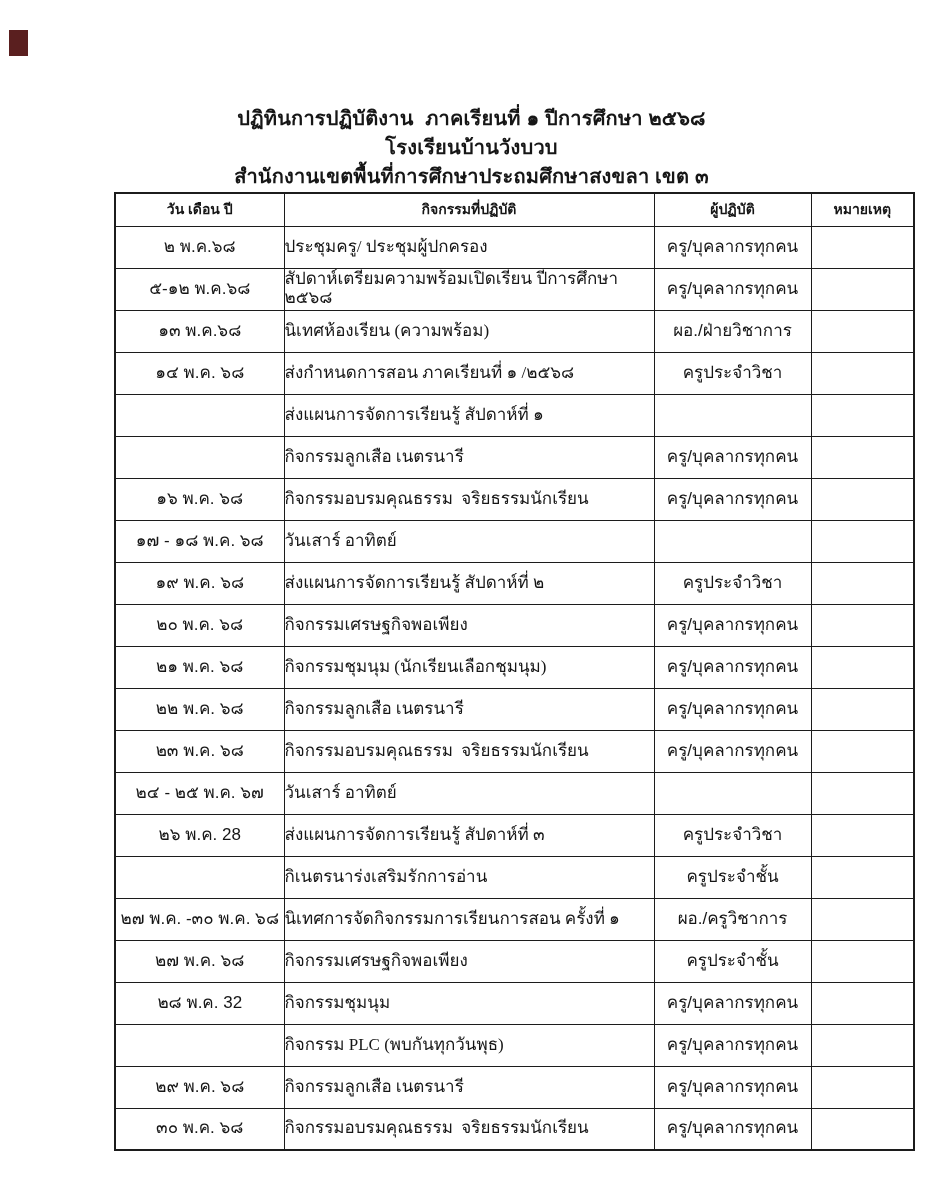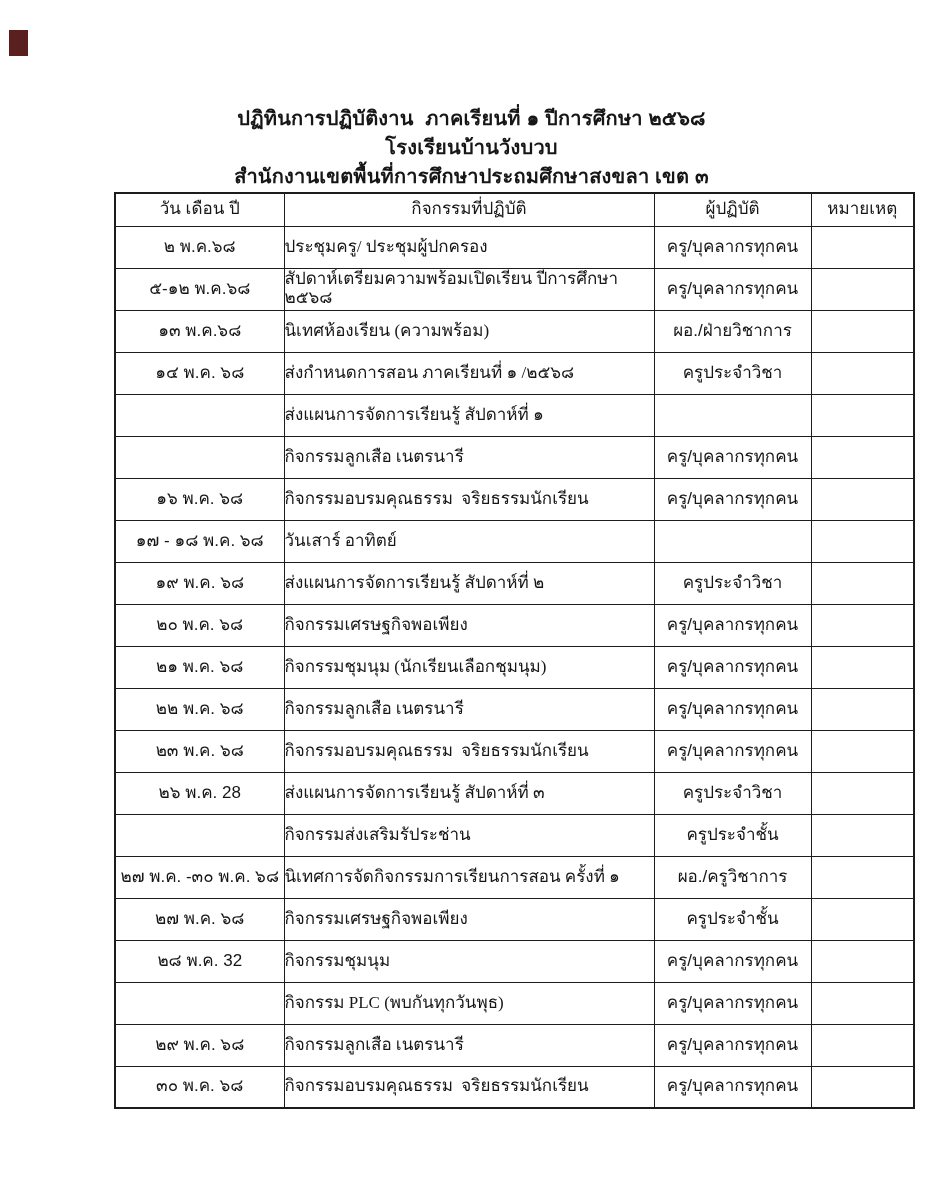--- a/index.html
+++ b/index.html
@@ -50,22 +50,22 @@
     padding: 0;
     vertical-align: middle;
     overflow: hidden;
     white-space: pre-wrap;
     line-height: 1.1;
   }
   table.schedule { border: 2px solid #1c1c1c; }
   thead tr { height: 33px; }
   tbody tr { height: 42px; }
   thead th {
-    font-weight: normal;
-    font-size: 17px;
+    font-weight: bold;
+    font-size: 14px;
     text-align: center;
     border-bottom-width: 2px;
   }
   td.c-date { text-align: center; }
   td.c-activity { text-align: left; padding-left: 8px; padding-right: 4px; font-family: Liberation Serif, serif; }
   td.c-personnel { text-align: center; padding-left: 6px; padding-right: 4px; }
   td.c-note { text-align: center; }
 </style>
 </head>
 <body>
@@ -166,28 +166,34 @@
     <td class="c-personnel">ครู/บุคลากรทุกคน</td>
     <td class="c-note">&nbsp;</td>
   </tr>
       <tr>
     <td class="c-date">๒๓ พ.ค. ๖๘</td>
     <td class="c-activity">กิจกรรมอบรมคุณธรรม  จริยธรรมนักเรียน</td>
     <td class="c-personnel">ครู/บุคลากรทุกคน</td>
     <td class="c-note">&nbsp;</td>
   </tr>
       <tr>
+    <td class="c-date">๒๔ - ๒๕ พ.ค. ๖๗</td>
+    <td class="c-activity">วันเสาร์ อาทิตย์</td>
+    <td class="c-personnel">&nbsp;</td>
+    <td class="c-note">&nbsp;</td>
+  </tr>
+      <tr>
     <td class="c-date">๒๖ พ.ค. 28</td>
     <td class="c-activity">ส่งแผนการจัดการเรียนรู้ สัปดาห์ที่ ๓</td>
     <td class="c-personnel">ครูประจำวิชา</td>
     <td class="c-note">&nbsp;</td>
   </tr>
       <tr>
     <td class="c-date">&nbsp;</td>
-    <td class="c-activity">กิจกรรมส่งเสริมรัประช่าน</td>
+    <td class="c-activity">กิเนตรนาร่งเสริมรักการอ่าน</td>
     <td class="c-personnel">ครูประจำชั้น</td>
     <td class="c-note">&nbsp;</td>
   </tr>
       <tr>
     <td class="c-date">๒๗ พ.ค. -๓๐ พ.ค. ๖๘</td>
     <td class="c-activity">นิเทศการจัดกิจกรรมการเรียนการสอน ครั้งที่ ๑</td>
     <td class="c-personnel">ผอ./ครูวิชาการ</td>
     <td class="c-note">&nbsp;</td>
   </tr>
       <tr>

